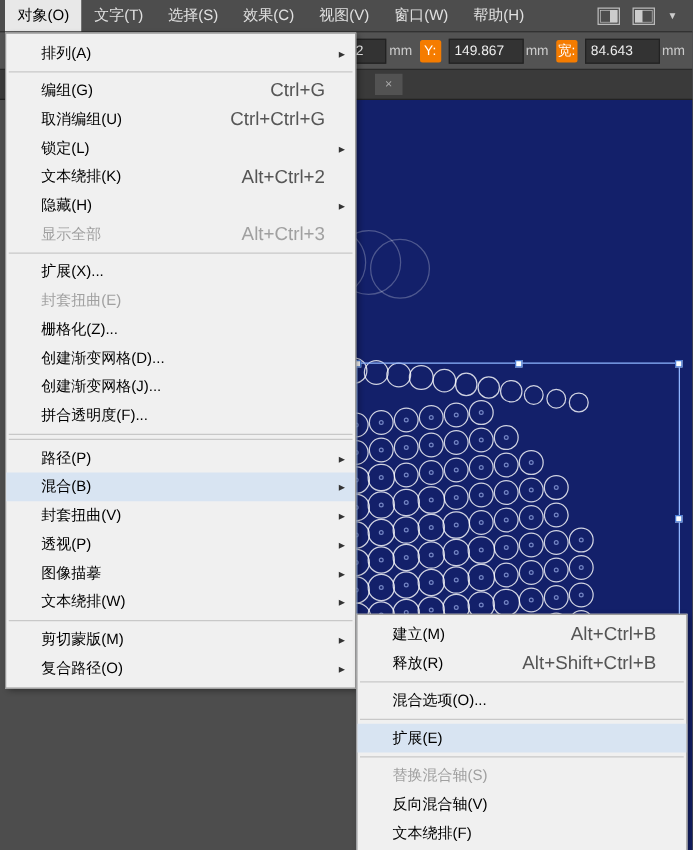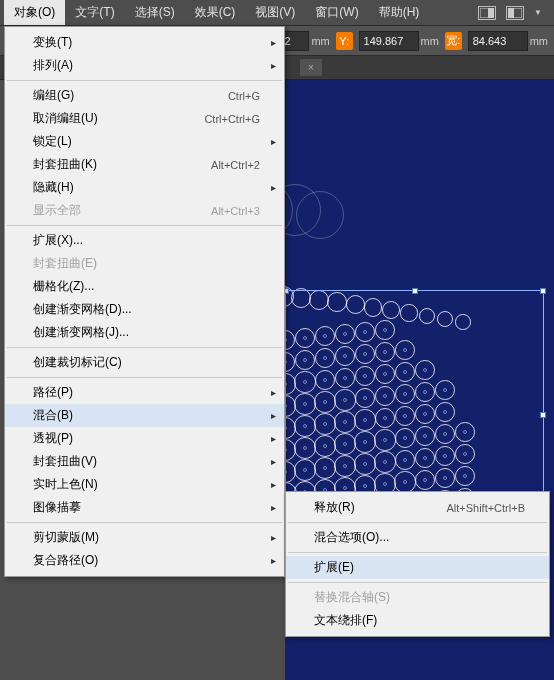--- a/index.html
+++ b/index.html
@@ -30,21 +30,21 @@
 .handle.mr { top:50%; right:-3px; margin-top:-3px;}
 
 .circle { position:absolute; border:1px solid rgba(255,255,255,0.8); border-radius:50%; }
 
 .dropdown { position: absolute; left: 4px; top: 26px; width: 281px; background: #f0f0f0; border: 1px solid #999; box-shadow: 2px 2px 5px rgba(0,0,0,0.4); padding: 4px 0; z-index:10;}
 .dd-item { display: flex; align-items: center; justify-content: space-between; padding: 3px 24px 3px 28px; font-size: 12px; color: #000; position:relative; }
 .dd-item.disabled { color: #a0a0a0; }
 .dd-item.hover { background: #d8e4f2; }
 .dd-item.submenu::after { content:"▸"; position:absolute; right:8px; font-size:10px; color:#333;}
 .dd-sep { height: 1px; background: #c8c8c8; margin: 3px 2px; }
-.shortcut { color: #555; font-size: 11px; }
+.shortcut { color: #555; font-size: 15px; }
 .dd-item.disabled .shortcut { color:#a0a0a0;}
 
 .submenu-panel { position:absolute; left:285px; top:491px; width:265px; background:#f0f0f0; border:1px solid #999; box-shadow:2px 2px 5px rgba(0,0,0,0.4); padding:4px 0; z-index:11;}
 </style>
 </head>
 <body>
 
 <div class="menubar">
   <div class="menu-item active">对象(O)</div>
   <div class="menu-item">文字(T)</div>
@@ -291,39 +291,36 @@
     <div class="handle tr"></div>
     <div class="handle mr"></div>
     <div class="handle br"></div>
     <div class="handle bm"></div>
     <div class="handle bl"></div>
   </div>
 </div>
 
 <div class="dropdown" id="main-dd">
     <div class="dd-item submenu">
-      <span>变换(T)</span>
-    </div>
-    <div class="dd-item submenu">
       <span>排列(A)</span>
     </div>
     <div class="dd-sep"></div>
     <div class="dd-item">
       <span>编组(G)</span>
       <span class="shortcut">Ctrl+G</span>
     </div>
     <div class="dd-item">
       <span>取消编组(U)</span>
       <span class="shortcut">Ctrl+Ctrl+G</span>
     </div>
     <div class="dd-item submenu">
       <span>锁定(L)</span>
     </div>
     <div class="dd-item">
-      <span>封套扭曲(K)</span>
+      <span>文本绕排(K)</span>
       <span class="shortcut">Alt+Ctrl+2</span>
     </div>
     <div class="dd-item submenu">
       <span>隐藏(H)</span>
     </div>
     <div class="dd-item disabled">
       <span>显示全部</span>
       <span class="shortcut">Alt+Ctrl+3</span>
     </div>
     <div class="dd-sep"></div>
@@ -335,64 +332,71 @@
     </div>
     <div class="dd-item">
       <span>栅格化(Z)...</span>
     </div>
     <div class="dd-item">
       <span>创建渐变网格(D)...</span>
     </div>
     <div class="dd-item">
       <span>创建渐变网格(J)...</span>
     </div>
-    <div class="dd-sep"></div>
-    <div class="dd-item">
-      <span>创建裁切标记(C)</span>
-    </div>
+    <div class="dd-item">
+      <span>拼合透明度(F)...</span>
+    </div>
+    <div class="dd-sep"></div>
     <div class="dd-sep"></div>
     <div class="dd-item submenu">
       <span>路径(P)</span>
     </div>
     <div class="dd-item submenu hover">
       <span>混合(B)</span>
     </div>
     <div class="dd-item submenu">
+      <span>封套扭曲(V)</span>
+    </div>
+    <div class="dd-item submenu">
       <span>透视(P)</span>
     </div>
     <div class="dd-item submenu">
-      <span>封套扭曲(V)</span>
-    </div>
-    <div class="dd-item submenu">
-      <span>实时上色(N)</span>
-    </div>
-    <div class="dd-item submenu">
       <span>图像描摹</span>
+    </div>
+    <div class="dd-item submenu">
+      <span>文本绕排(W)</span>
     </div>
     <div class="dd-sep"></div>
     <div class="dd-item submenu">
       <span>剪切蒙版(M)</span>
     </div>
     <div class="dd-item submenu">
       <span>复合路径(O)</span>
     </div>
   </div>
 <div class="submenu-panel" id="sub-dd">
     <div class="dd-item">
+      <span>建立(M)</span>
+      <span class="shortcut">Alt+Ctrl+B</span>
+    </div>
+    <div class="dd-item">
       <span>释放(R)</span>
       <span class="shortcut">Alt+Shift+Ctrl+B</span>
     </div>
     <div class="dd-sep"></div>
     <div class="dd-item">
       <span>混合选项(O)...</span>
     </div>
     <div class="dd-sep"></div>
     <div class="dd-item hover">
       <span>扩展(E)</span>
     </div>
     <div class="dd-sep"></div>
     <div class="dd-item disabled">
       <span>替换混合轴(S)</span>
     </div>
     <div class="dd-item">
+      <span>反向混合轴(V)</span>
+    </div>
+    <div class="dd-item">
       <span>文本绕排(F)</span>
     </div>
   </div>
 
 </body></html>

